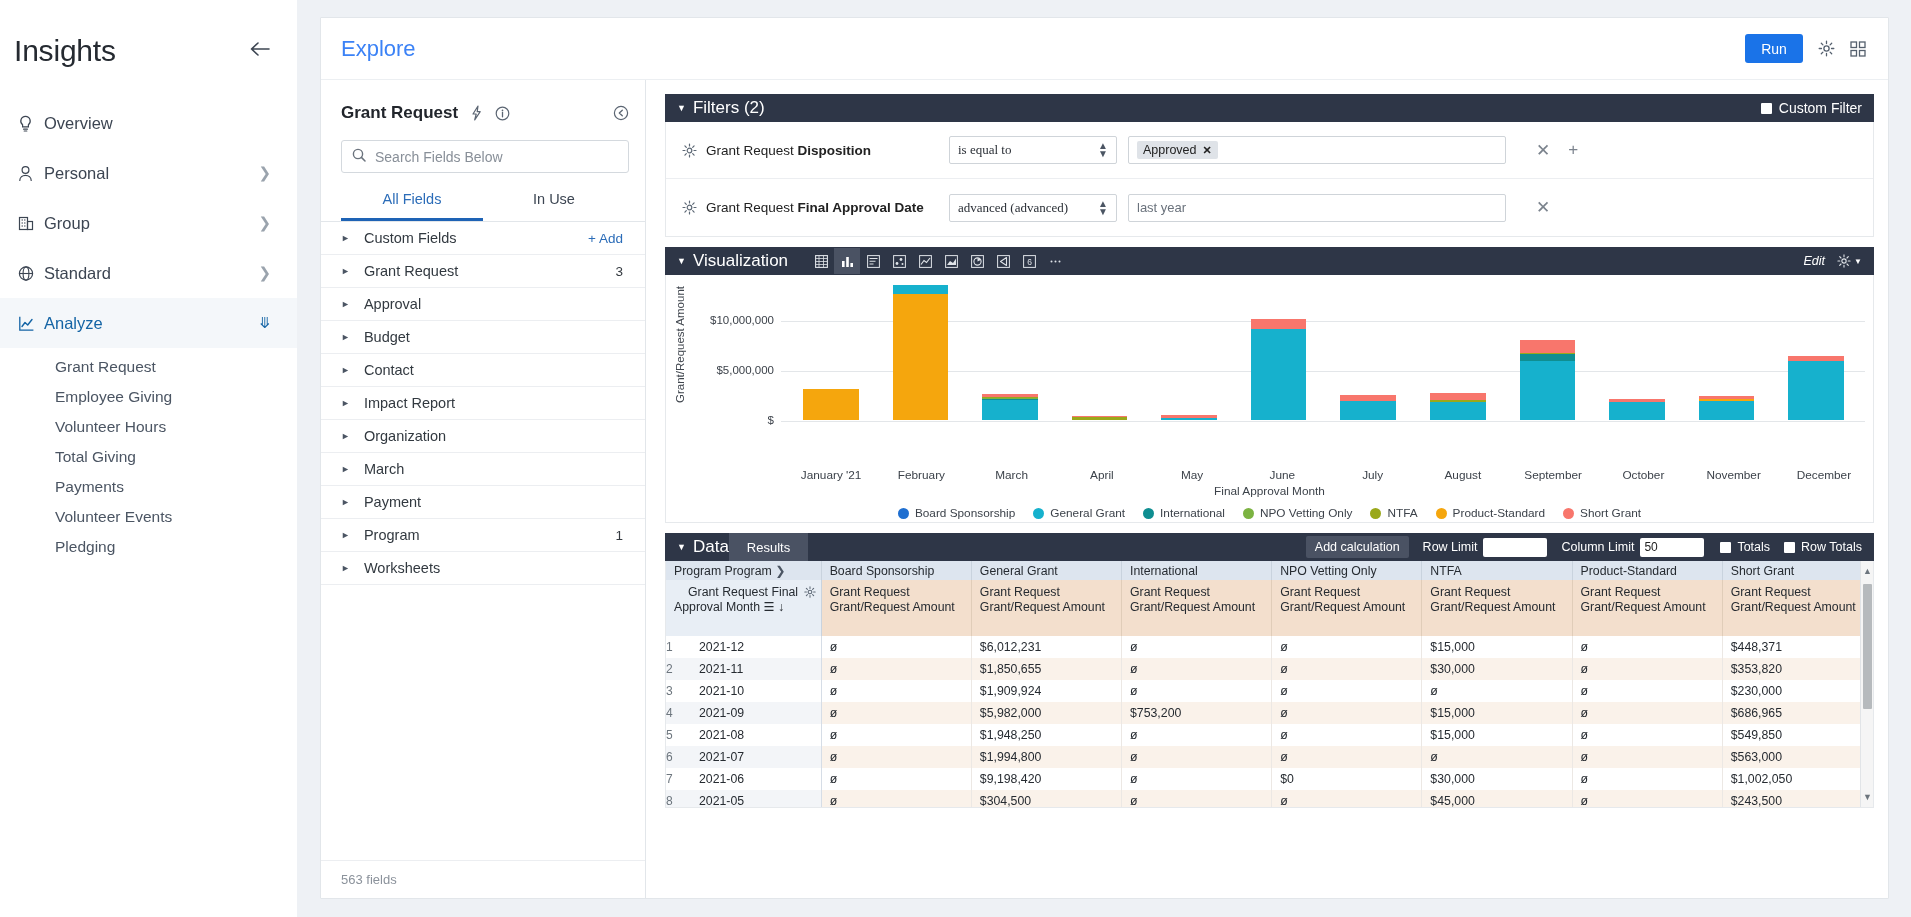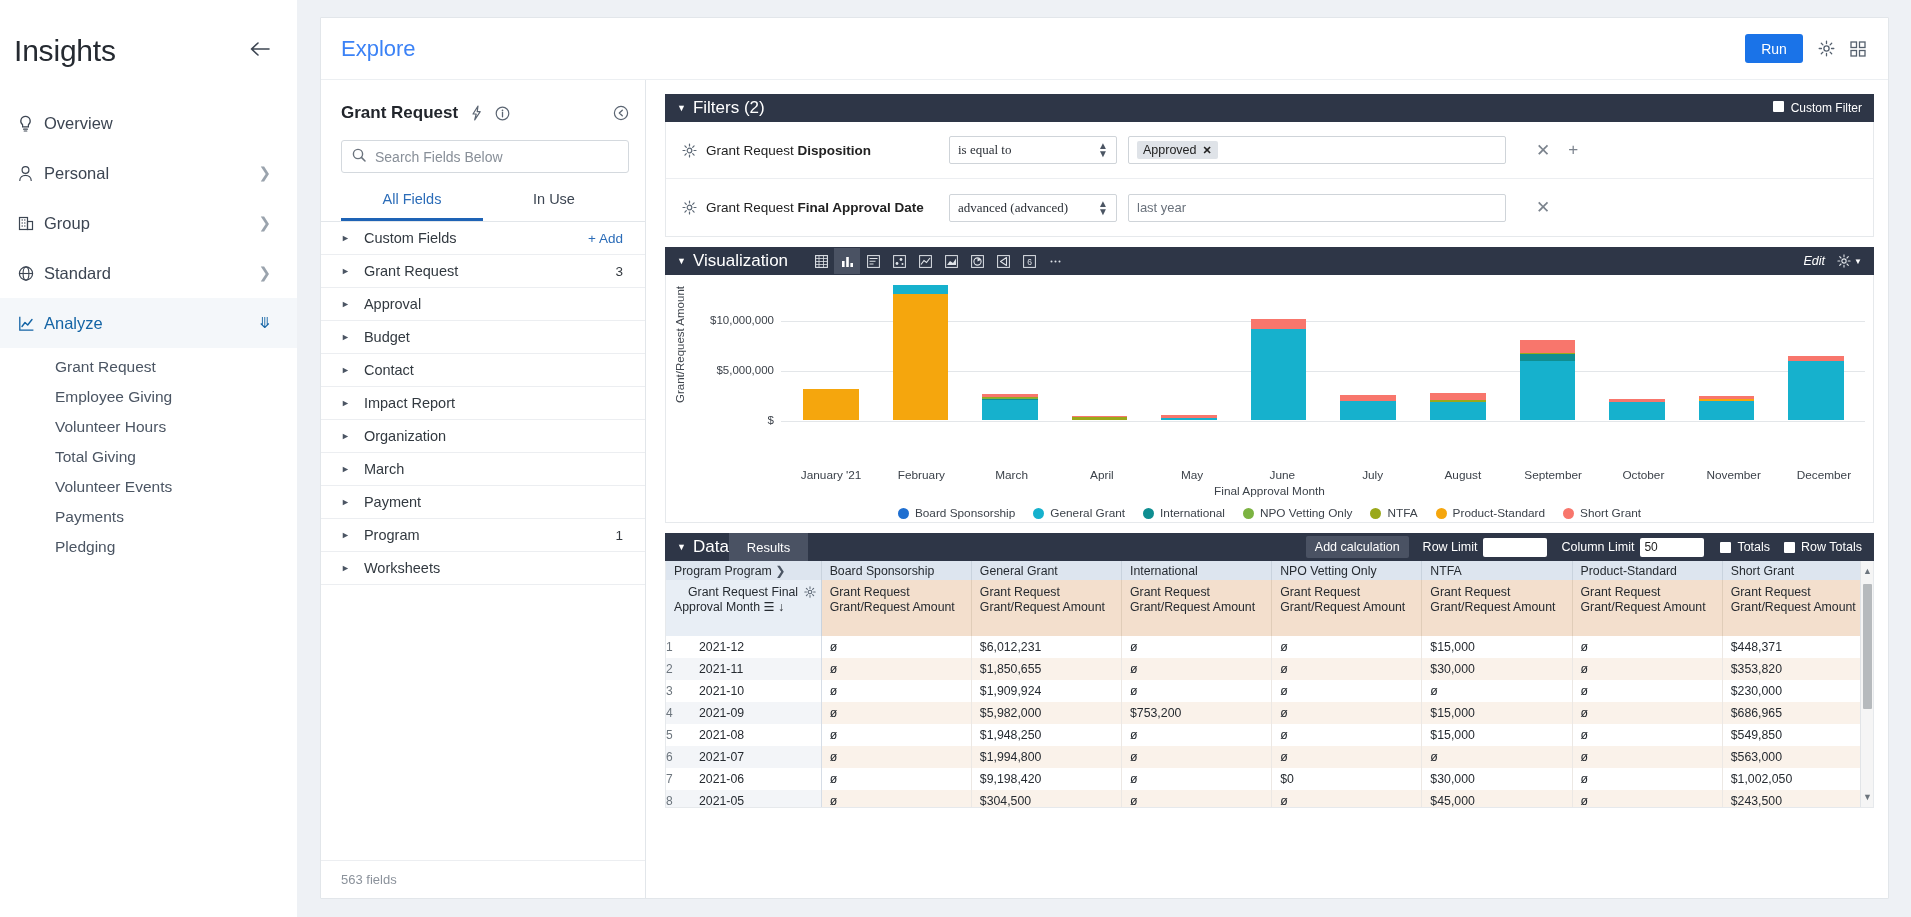--- a/index.html
+++ b/index.html
@@ -105,21 +105,21 @@
   .content { flex: 1 1 auto; min-width: 0; padding: 14px 14px 0 19px; overflow: hidden;}
 
   .bar {
     background: #2e3647; height: 28px; display: flex; align-items: center;
     color: #fff; font-size: 13px; padding: 0 12px 0 12px;
   }
   .bar .caret { font-size: 9px; margin-right: 7px; }
   .bar .ttl { font-size: 17px; }
   .bar .spacer { flex: 1 1 auto; }
   .chk { width: 11px; height: 11px; background: #fff; display: inline-block; margin-right: 7px; border-radius: 1px;}
-  .bar .right-lbl { font-size: 12px; display: flex; align-items: flex-start; cursor: pointer; margin-left: 16px;}
+  .bar .right-lbl { font-size: 14px; display: flex; align-items: center; cursor: pointer; margin-left: 16px;}
 
   
   .filters-body { border: 1px solid #e6e9ec; border-top: none; }
   .filter-row {
     display: flex; align-items: center; height: 57px; padding: 0 18px 0 16px;
     border-bottom: 1px solid #eceef1;
   }
   .filter-row:last-child { border-bottom: none; }
   .f-gear { color: #5d6875; margin-right: 9px; display: flex; }
   .f-name { font-size: 13.5px; color: #222; width: 243px; flex: 0 0 243px;}
@@ -309,22 +309,22 @@
         </span>
         <span class="lbl">Analyze</span>
         <span class="chev">⤋</span>
       </div>
 
       <div class="subnav">
         <div class="subnav-item">Grant Request</div>
         <div class="subnav-item">Employee Giving</div>
         <div class="subnav-item">Volunteer Hours</div>
         <div class="subnav-item">Total Giving</div>
+        <div class="subnav-item">Payments</div>
         <div class="subnav-item">Volunteer Events</div>
-        <div class="subnav-item">Payments</div>
         <div class="subnav-item">Pledging</div>
       </div>
     </nav>
   </aside>
 
   <main class="main">
     <div class="panel">
 
       <div class="explore-header">
         <div class="explore-title">Explore</div>

